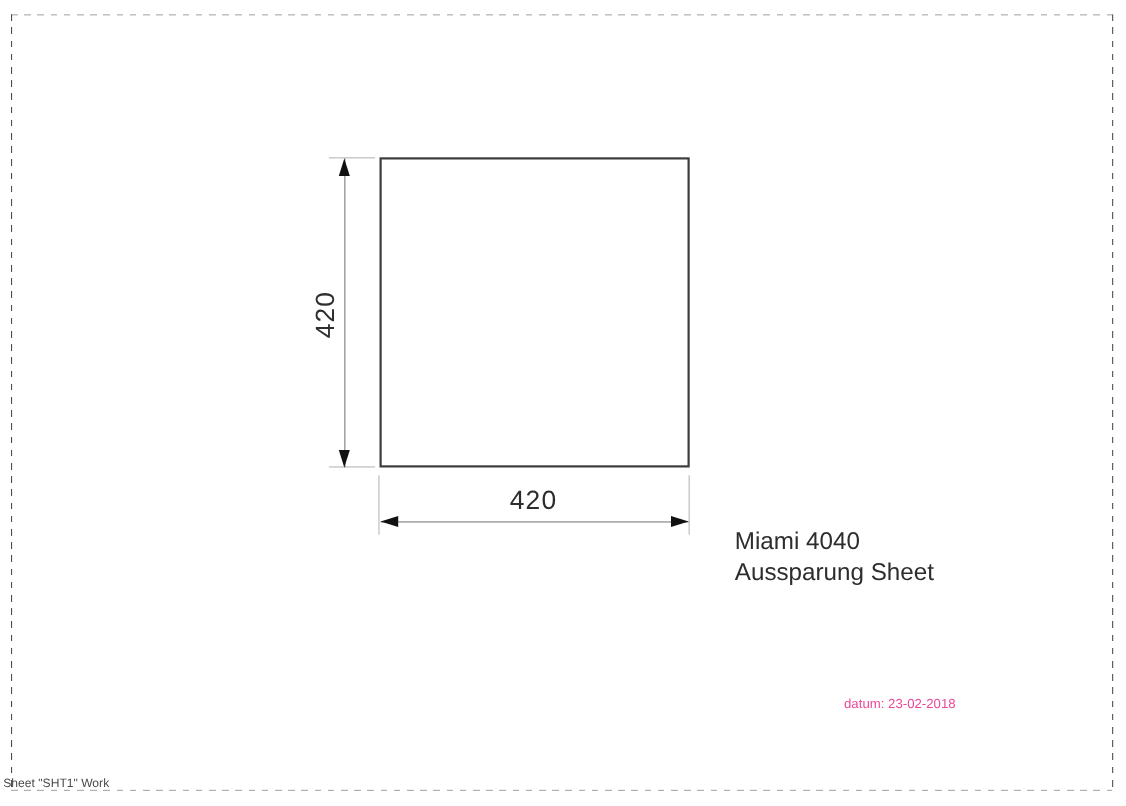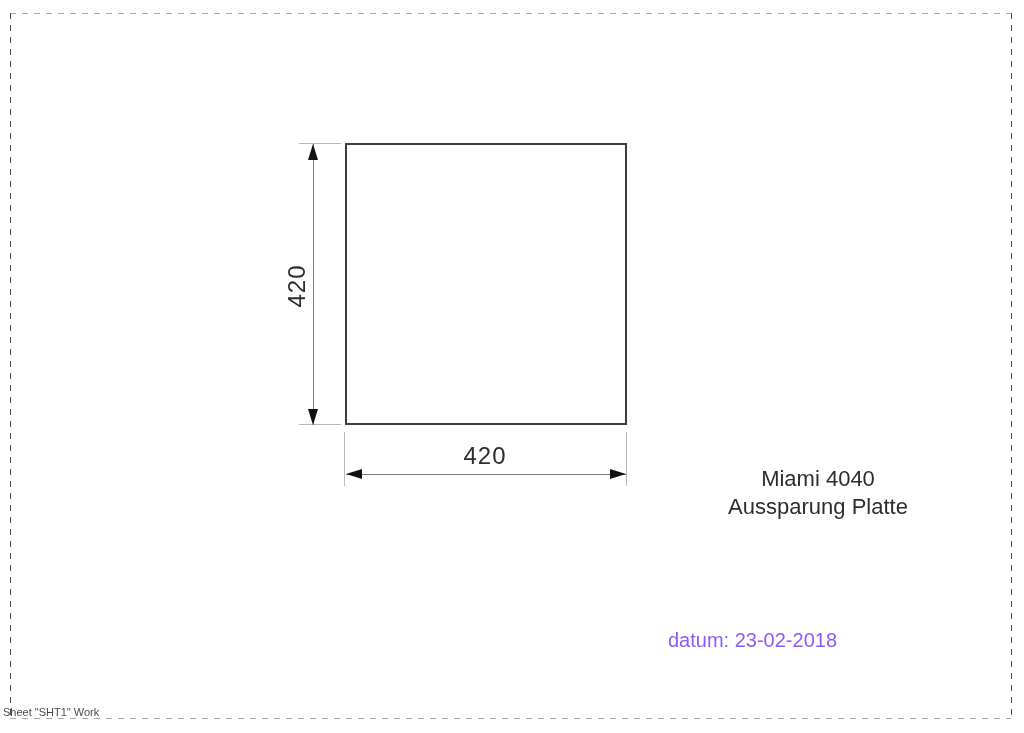--- a/index.html
+++ b/index.html
@@ -52,32 +52,32 @@
     font-size: 24px;
     letter-spacing: 1px;
     text-align: center;
     line-height: 28px;
   }
   #label-height { left: 257px; top: 272px; width: 80px; height: 28px; transform: rotate(-90deg); }
   #label-width  { left: 435px; top: 442px; width: 100px; height: 28px; }
 
   
   #title-block {
-    left: 668px; top: 465px; width: 300px;
-    text-align: center;
+    left: 668px; top: 478px; width: 300px;
+    text-align: left;
     color: #2d2d2d;
     font-size: 22px;
     line-height: 28px;
   }
   #title-block .tline { display: block; }
   #date-label {
     left: 668px; top: 630px; width: 300px;
-    text-align: left;
-    color: #8b5cf6;
-    font-size: 20px;
+    text-align: center;
+    color: #ec4899;
+    font-size: 12px;
     line-height: 20px;
   }
 
   
   #sheet-label {
     left: 3px; top: 706px;
     color: #4a4a4a;
     font-size: 11px;
     line-height: 13px;
     white-space: nowrap;
@@ -104,19 +104,19 @@
 
   <div id="ext-left" class="abs ext-v"></div>
   <div id="ext-right" class="abs ext-v"></div>
   <div id="dim-h" class="abs"></div>
   <div id="arrow-left" class="abs arr"></div>
   <div id="arrow-right" class="abs arr"></div>
   <div id="label-width" class="abs dim-label">420</div>
 
   <div id="title-block" class="abs">
     <span class="tline">Miami 4040</span>
-    <span class="tline">Aussparung Platte</span>
+    <span class="tline">Aussparung Sheet</span>
   </div>
   <div id="date-label" class="abs">datum: 23-02-2018</div>
 
   <div id="sheet-label" class="abs">Sheet "SHT1" Work</div>
 
 </div>
 
 </body></html>

